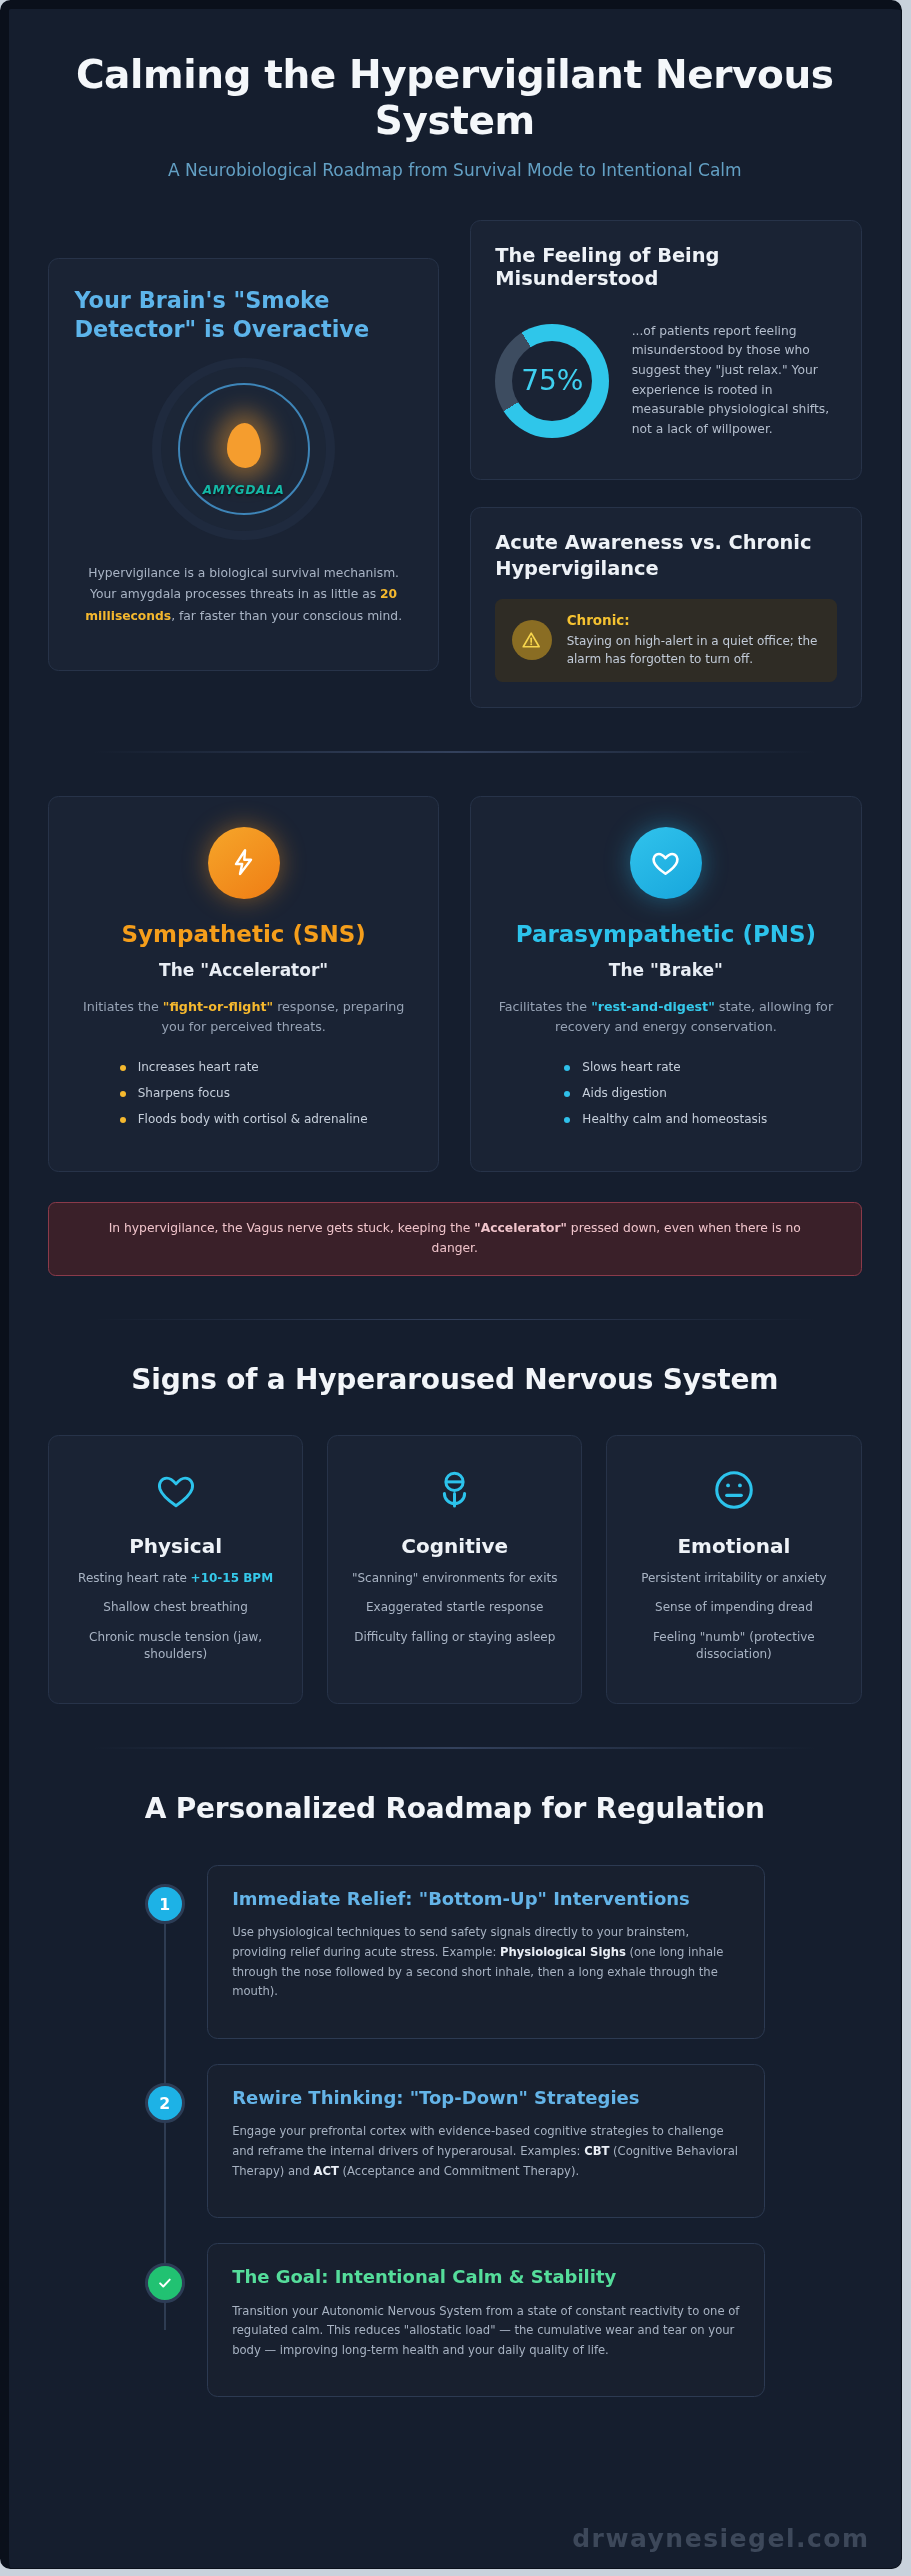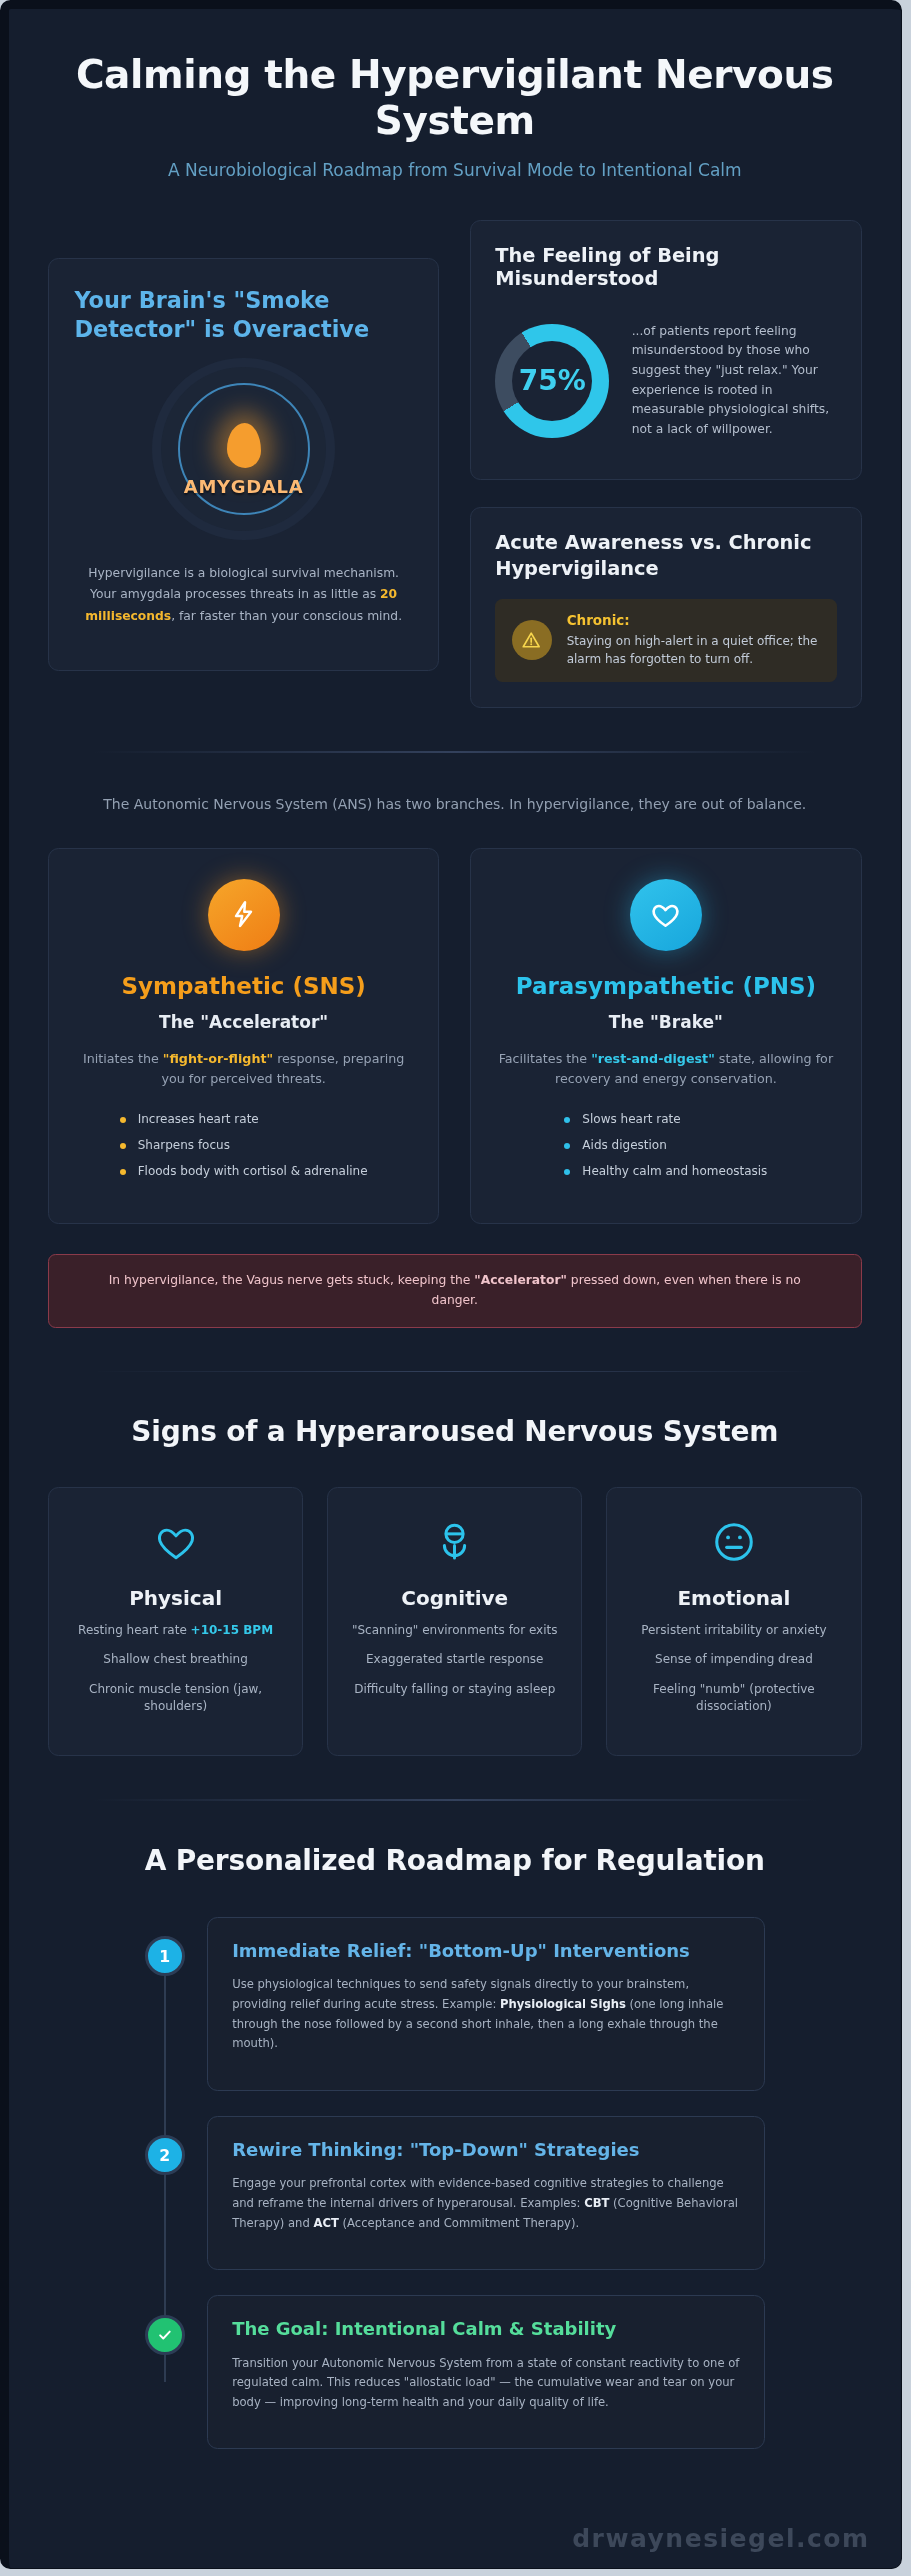--- a/index.html
+++ b/index.html
@@ -65,36 +65,37 @@
   .amyg-halo{position:absolute;inset:-16.4px;border-radius:50%;background:#1c2637;
     box-shadow:0 0 0 9px rgba(44,60,86,.30);}
   .amyg-ring{position:absolute;inset:0;border:2.2px solid #3e85b8;border-radius:50%;}
   .amyg-blob{
     position:absolute;left:50%;top:50%;width:34px;height:45px;transform:translate(-50%,-58%);
     background:#f59d2e;border-radius:52% 48% 46% 54%/58% 62% 38% 42%;
     box-shadow:0 0 22.4px 12px rgba(245,157,46,.42);
   }
   .amyg-label{
     position:absolute;left:50%;bottom:18px;transform:translateX(-50%);
-    color:#fdba74;font-weight:800;font-size:18px;letter-spacing:0.7px;white-space:nowrap;
+    color:#14b8a6;font-weight:800;font-size:12px;letter-spacing:0.7px;white-space:nowrap;
     text-shadow:0 1.5px 2.2px rgba(0,0,0,.55);
+    font-style:italic;
   }
   .smoke-body{font-size:12.3px;line-height:1.75;text-align:center;color:#a9b4c5;}
 
   .mis-card{padding:22.4px 24px 27px 24px;}
   .mis-title{color:#eef2f7;font-size:19.4px;font-weight:800;}
   .mis-row{display:flex;align-items:center;gap:22.4px;margin-top:19.4px;}
   .donut{
     width:114px;height:114px;border-radius:50%;flex:0 0 auto;position:relative;
     background:conic-gradient(from -122deg,#3d4c60 0 90deg,#2fc6ea 90deg 360deg);
   }
   .donut::before{content:"";position:absolute;inset:17px;border-radius:50%;background:#1a2334;}
   .donut-value{
     position:absolute;inset:0;display:flex;align-items:center;justify-content:center;
-    color:#3fd0f0;font-size:28px;font-weight:700;
+    color:#3fd0f0;font-size:28px;font-weight:400;
   }
   .mis-body{font-size:12.3px;line-height:1.6;color:#b4becd;}
 
   .avc-card{padding:22.4px 24px 25.4px 24px;}
   .avc-title{color:#eef2f7;font-size:19.4px;font-weight:800;line-height:1.35;}
   .avc-item{border-radius:7.5px;padding:13.5px 16.4px;display:flex;gap:15px;align-items:center;margin-top:16.4px;}
   .avc-item.healthy{background:#17302c;}
   .avc-item.chronic{background:#2f2c25;}
   .avc-icon{width:40px;height:40px;border-radius:50%;flex:0 0 auto;
     display:flex;align-items:center;justify-content:center;}
@@ -219,21 +220,20 @@
             </div>
           </div>
         </section>
 
       </div>
     </div>
 
     <div class="divider"></div>
 
     <section>
-      <div class="section-sub">The Autonomic Nervous System (ANS) has two branches. In hypervigilance, they are out of balance.</div>
 
       <div class="ans-grid">
 
         <div class="card ans-card">
           <div class="ans-icon sns">
             <svg width="31" height="31" viewBox="0 0 24 24">
               <path d="M13.2 2.5 L6.2 13.2 H11 L9.3 21 L17.8 9.8 H12.6 Z" fill="none" stroke="#ffffff" stroke-width="1.9" stroke-linejoin="round"></path>
             </svg>
           </div>
           <h3 class="ans-title orange">Sympathetic (SNS)</h3>

